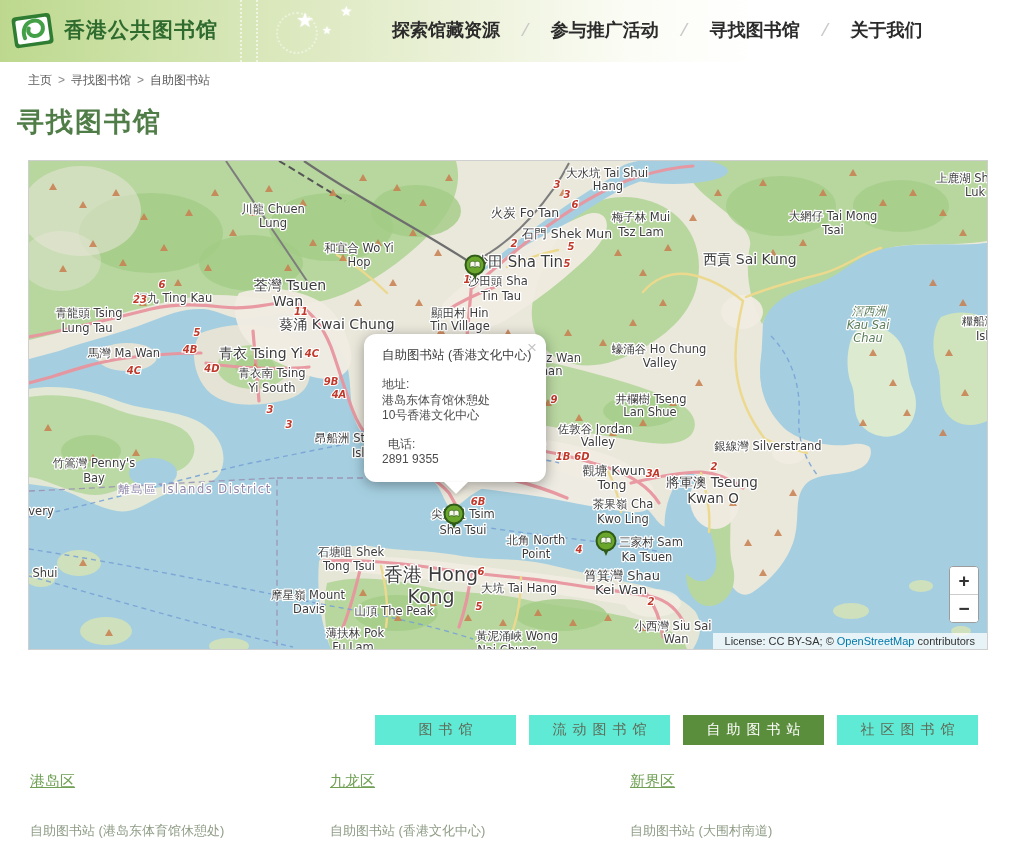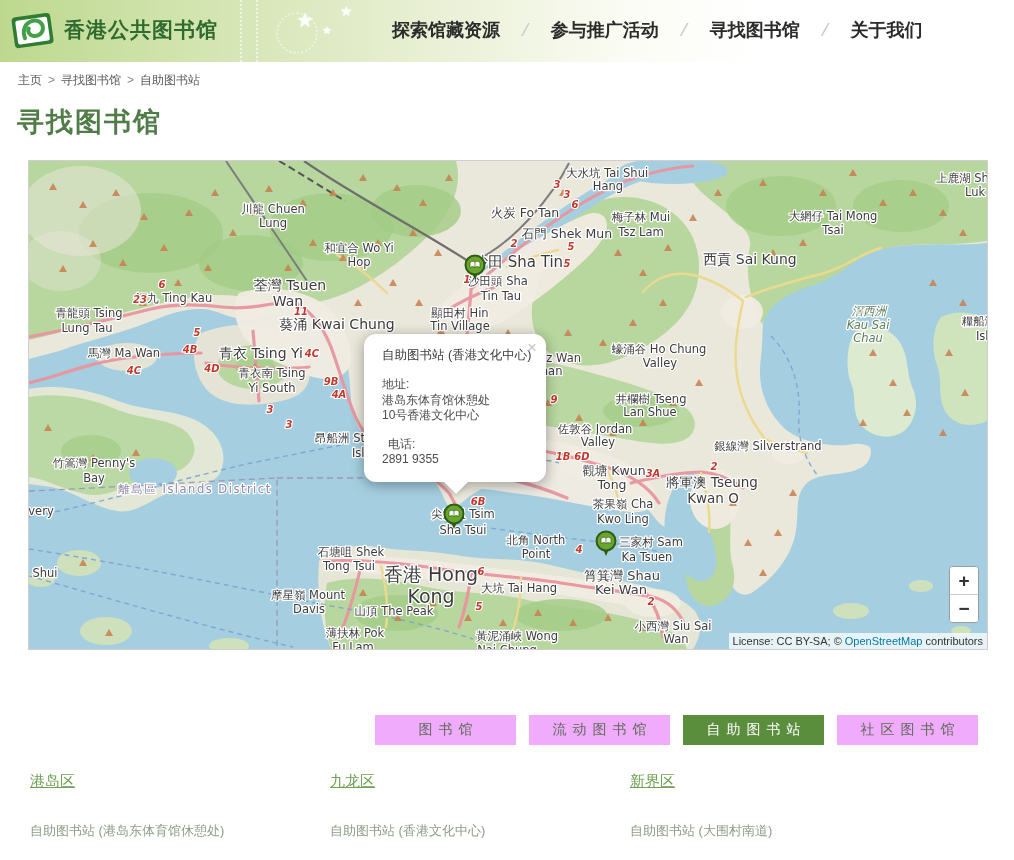--- a/index.html
+++ b/index.html
@@ -13,21 +13,21 @@
   .logo-title{font-size:21px;font-weight:bold;color:#2f6b2f;letter-spacing:1px;}
   .deco-dots{position:absolute;top:0;height:62px;border-left:2px dotted rgba(255,255,255,.6);}
   .deco-swirl{position:absolute;left:276px;top:12px;width:38px;height:38px;border:2px dotted rgba(255,255,255,.45);border-radius:50%;}
   .deco-star{position:absolute;color:#fff;text-shadow:0 0 2px rgba(255,255,255,.8);}
   .main-nav{position:absolute;left:392px;top:18px;white-space:nowrap;
     font-family:Liberation Mono, monospace;font-size:18px;font-weight:600;color:#2b2b2b;}
   .nav-item{color:#2b2b2b;cursor:pointer;}
   .nav-sep{color:#c9c9c9;margin:0 20px;font-weight:400;}
 
   
-  .breadcrumb{position:absolute;left:18px;top:72px;font-size:12px;color:#5a5a5a;text-align:center;}
+  .breadcrumb{position:absolute;left:28px;top:72px;font-size:12px;color:#5a5a5a;text-align:center;}
   .bc-sep{margin:0 6px;color:#8a8a8a;}
   .bc-item{color:#5a5a5a;}
   h1.page-title{position:absolute;left:17px;top:104px;margin:0;
     font-family:"Liberation Serif","DejaVu Serif",serif;
     font-size:27px;font-weight:700;color:#507d47;letter-spacing:2px;}
 
   
   .map-wrap{position:absolute;left:28px;top:160px;width:958px;height:488px;
     border:1px solid #cfcfcf;box-sizing:content-box;background:#a5cfe0;cursor:grab;}
   .map-wrap svg{display:block;}
@@ -49,27 +49,27 @@
     border:12px solid transparent;border-top:12px solid #fff;border-bottom:0;
     filter:drop-shadow(0 2px 2px rgba(0,0,0,.15));}
 
   .zoomctl{position:absolute;right:8px;bottom:26px;width:28px;z-index:4;
     border:1px solid #9c9c9c;border-radius:4px;overflow:hidden;background:#fff;}
   .zoomctl a{display:block;width:28px;height:27px;text-align:center;line-height:27px;
     font-size:19px;font-weight:bold;color:#333;cursor:pointer;background:#fff;}
   .zoomctl a:first-child{border-bottom:1px solid #ccc;}
 
   .attrib{position:absolute;right:0;bottom:0;z-index:4;background:rgba(255,255,255,.75);
-    font-size:11px;color:#333;padding:2px 4px;white-space:nowrap;}
+    font-size:11px;color:#333;padding:2px 12px;white-space:nowrap;}
   .attrib a{color:#0078a8;text-decoration:none;cursor:pointer;}
 
   
   .tabs{position:absolute;right:36px;top:715px;display:flex;gap:13px;}
   .tab{width:141px;height:30px;display:flex;align-items:center;justify-content:center;
-    background:#f0abfc;color:#5f6b59;font-size:14px;letter-spacing:6px;text-indent:6px;cursor:pointer;}
+    background:#5eead4;color:#5f6b59;font-size:14px;letter-spacing:6px;text-indent:6px;cursor:pointer;}
   .tab.active{background:#5a8e3d;color:#fff;}
 
   
   .districts{position:absolute;left:30px;top:772px;display:flex;}
   .district-col{width:300px;}
   .d-head{display:inline-block;color:#6fa054;font-size:15px;text-decoration:underline;cursor:pointer;margin-bottom:31px;}
   .d-item{display:block;color:#8e9c85;font-size:13px;cursor:pointer;line-height:18px;}
 </style>
 </head>
 <body>

